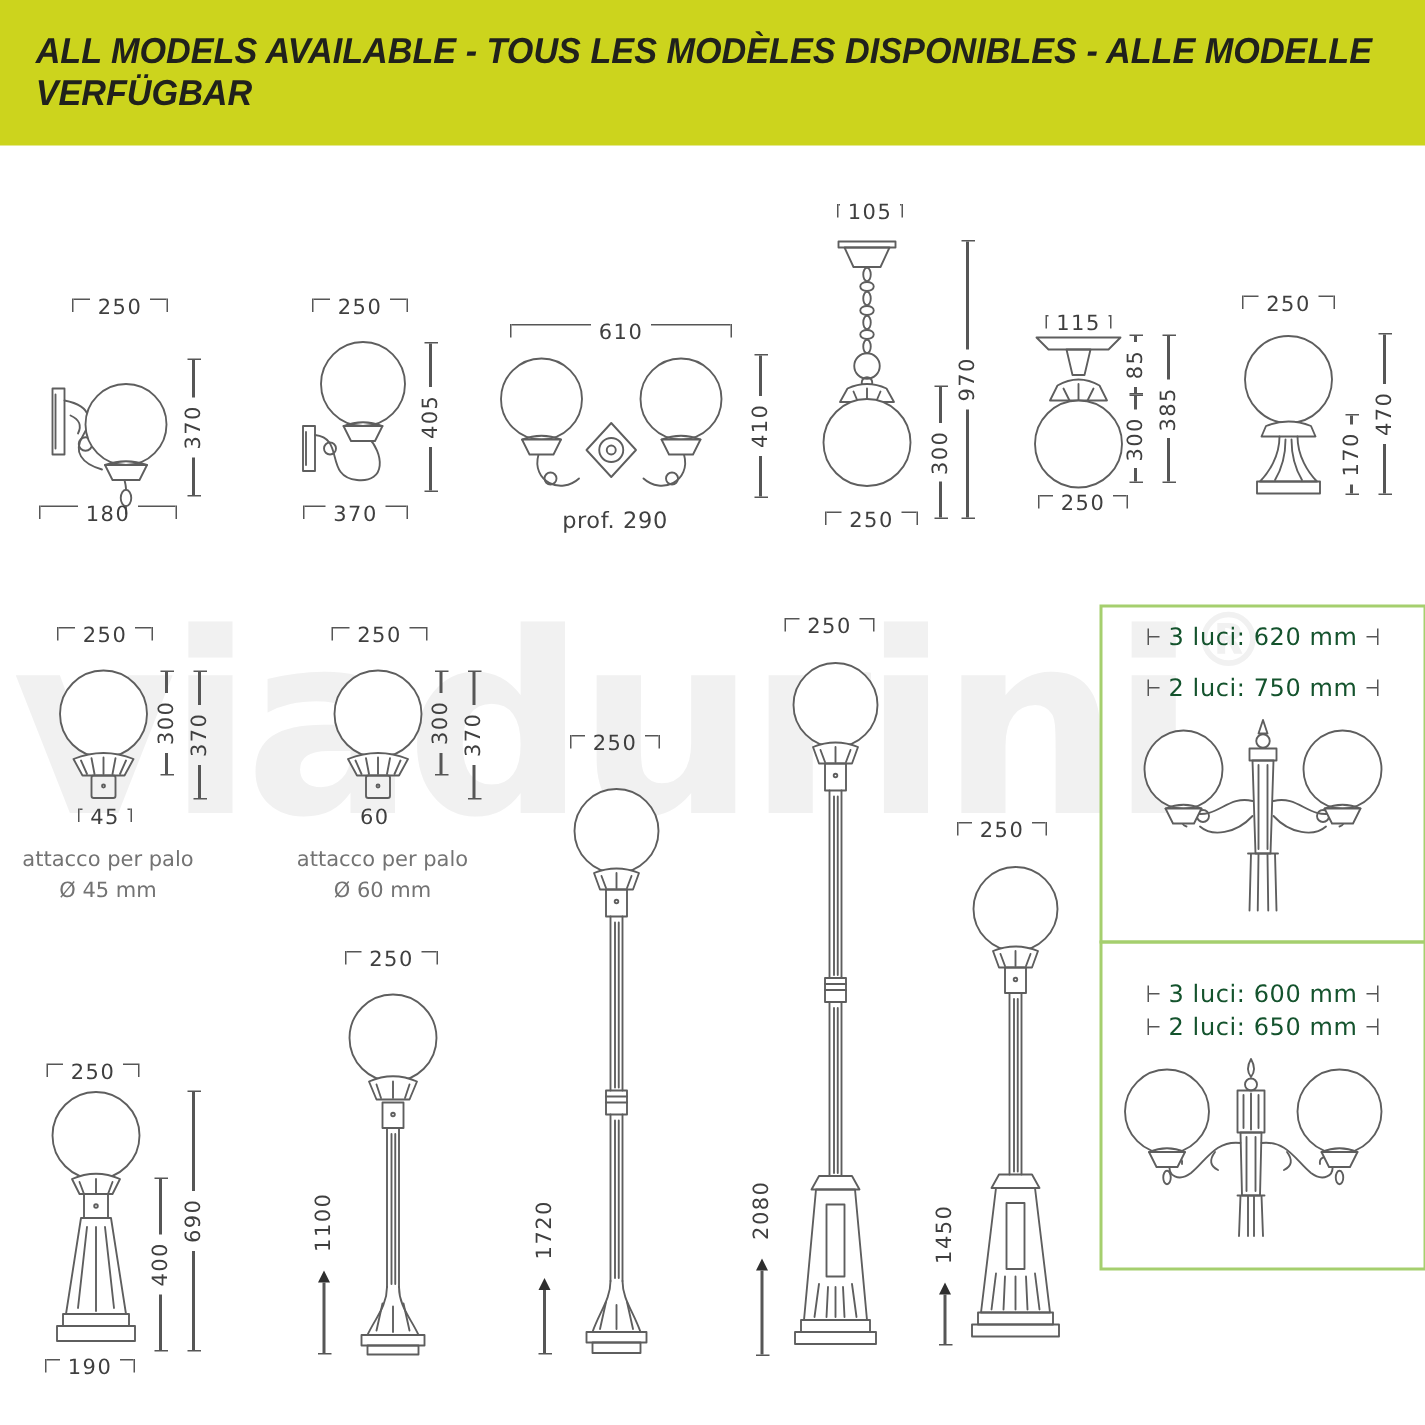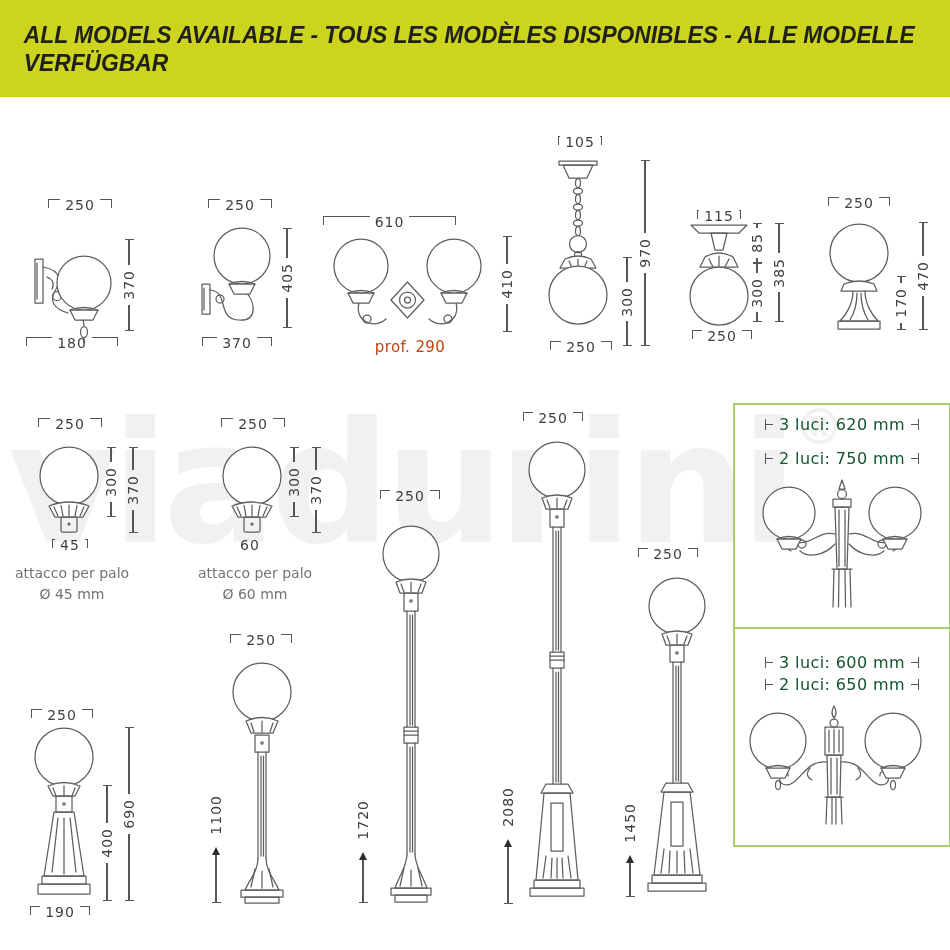--- a/index.html
+++ b/index.html
@@ -25,21 +25,21 @@
   .vdim .ln{flex:1;width:1.2px;background:#565656;}
   .adim{position:absolute;display:flex;flex-direction:column;align-items:center;width:16px;z-index:1;}
   .adim .ar{width:0;height:0;border-left:4.5px solid transparent;border-right:4.5px solid transparent;
             border-bottom:8px solid #2e2e2e;}
   .adim .ln{flex:1;width:1.2px;background:#565656;}
   .adim .tk{width:9px;height:1.2px;background:#565656;}
   .num{font-size:14px;color:#3f3f3f;letter-spacing:1px;line-height:1;white-space:nowrap;}
   .hdim .num{padding:0 5px;transform:translateY(-1px);}
   .vdim .num,.adim .num{writing-mode:vertical-rl;transform:rotate(180deg);padding:5px 0;}
   .adim .num{margin-bottom:7px;}
-  .txt{position:absolute;font-size:15px;color:#c2410c;text-align:center;z-index:1;letter-spacing:.4px;}
+  .txt{position:absolute;font-size:15px;color:#404040;text-align:center;z-index:1;letter-spacing:.4px;}
   .caption{position:absolute;font-size:14px;color:#737373;text-align:center;line-height:1.5;z-index:1;}
   
   svg.draw{position:absolute;z-index:1;overflow:visible;}
   svg.draw path,svg.draw circle,svg.draw ellipse,svg.draw rect
     {stroke:#5e5e5e;stroke-width:1.25;fill:none;stroke-linecap:round;stroke-linejoin:round;}
   svg.draw .g{fill:#fff;}
   
   .obox{position:absolute;border:2px solid #a5cf6e;display:flex;flex-direction:column;
         align-items:center;z-index:1;background:transparent;}
   .obox .ttl{font-weight:700;font-size:17.5px;color:#2e2e2e;margin-top:12px;letter-spacing:.2px;}
@@ -119,21 +119,21 @@
       <i class="tk"></i>
     </div>
   <div class="hdim" style="left:202px;top:337px;width:70px">
       <i class="tk"></i>
       <i class="ln"></i>
       <span class="num">370</span>
       <i class="ln"></i>
       <i class="tk"></i>
     </div>
 
-  <div class="hdim" style="left:323px;top:216px;width:133px">
+  <div class="hdim" style="left:340px;top:216px;width:148px">
       <i class="tk"></i>
       <i class="ln"></i>
       <span class="num">610</span>
       <i class="ln"></i>
       <i class="tk"></i>
     </div>
   <svg class="draw" style="left:330px;top:237px" width="155" height="100" viewBox="0 0 155 100">
     <path d="M29,66 C24,84 44,93 56,82"></path>
       <circle cx="37" cy="82" r="4"></circle>
     <path d="M126,66 C131,84 111,93 99,82"></path>

